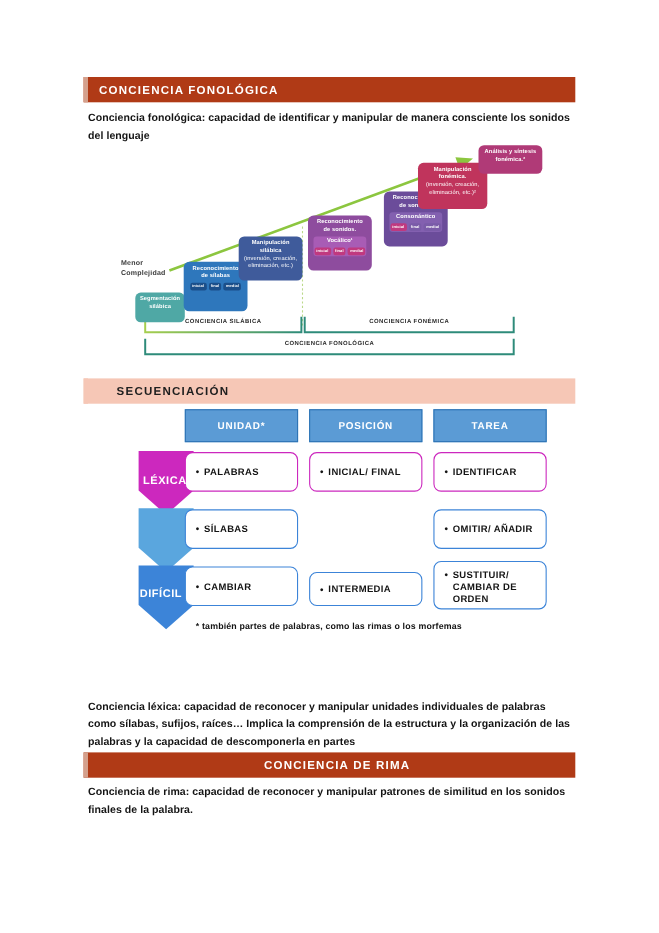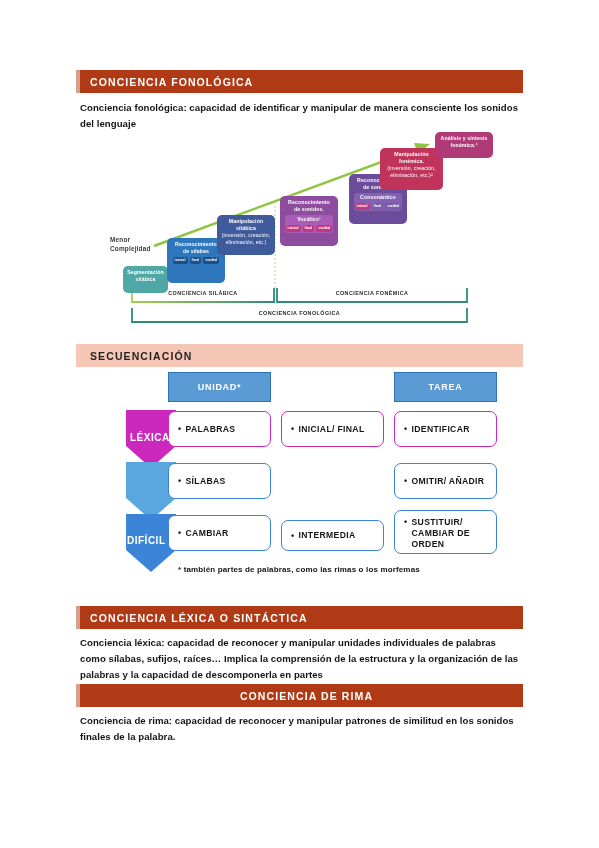--- a/index.html
+++ b/index.html
@@ -288,28 +288,31 @@
     <div class="cbox" style="left:325px; top:2px; width:58px; height:26px; background:#B03A77;">
       <span>Análisis y síntesis</span><br>
       <span>fonémica.²</span>
     </div>
 
     <div class="axis-lbl" style="left:22px; top:160px; width:142px;">CONCIENCIA SILÁBICA</div>
     <div class="axis-lbl" style="left:167px; top:160px; width:190px;">CONCIENCIA FONÉMICA</div>
     <div class="axis-lbl" style="left:22px; top:180px; width:335px;">CONCIENCIA FONOLÓGICA</div>
   </div>
 
-  <div class="sec-head pink" style="top:344px;">
+  <div class="sec-head pink" style="top:344px;padding-left:16px;">
     <span class="sec-title">SECUENCIACIÓN</span>
   </div>
 
   <div class="seq">
 
     <div class="colhead" style="left:58px; top:4px; width:103px;">
       <span>UNIDAD*</span>
+    </div>
+    <div class="colhead" style="left:171px; top:4px; width:103px;">
+      <span>POSICIÓN</span>
     </div>
     <div class="colhead" style="left:284px; top:4px; width:103px;">
       <span>TAREA</span>
     </div>
 
     <svg width="400" height="220" style="position:absolute;left:0;top:0;">
 
       <polygon points="16,42 66,42 66,78 41,100 16,78" fill="#CC28BE"></polygon>
 
       <polygon points="16,94 66,94 66,130 41,152 16,130" fill="#5AA6DE"></polygon>
@@ -355,23 +358,20 @@
       <span class="txt">
         <span>SUSTITUIR/</span><br>
         <span>CAMBIAR DE</span><br>
         <span>ORDEN</span>
       </span>
     </div>
 
     <div class="footnote" style="left:68px; top:197px;">* también partes de palabras, como las rimas o los morfemas</div>
   </div>
 
-  <div class="sec-head" style="top:606px;">
-    <span class="sec-title">CONCIENCIA LÉXICA O SINTÁCTICA</span>
-  </div>
   <div class="body-text" style="top:635px;">Conciencia léxica: capacidad de reconocer y manipular unidades individuales de palabras como sílabas, sufijos, raíces… Implica la comprensión de la estructura y la organización de las palabras y la capacidad de descomponerla en partes</div>
 
   <div class="sec-head" style="top:684px;justify-content:center;">
     <span class="sec-title">CONCIENCIA DE RIMA</span>
   </div>
   <div class="body-text" style="top:713px;">Conciencia de rima: capacidad de reconocer y manipular patrones de similitud en los sonidos finales de la palabra.</div>
 
 </div>
 
 </body></html>

